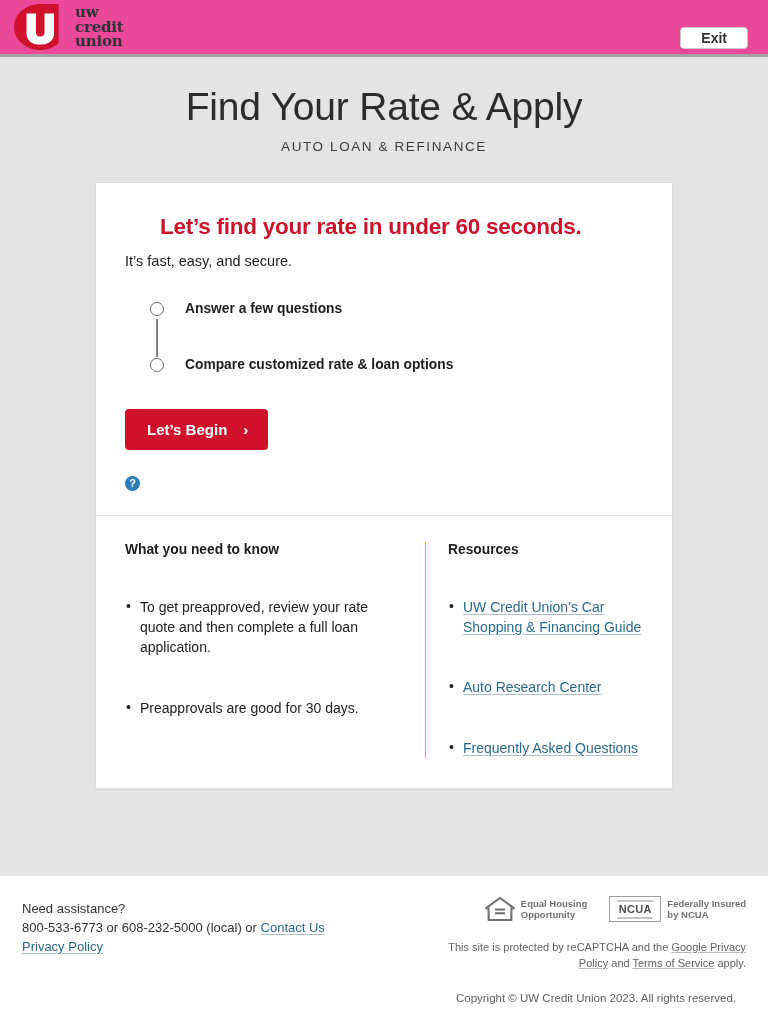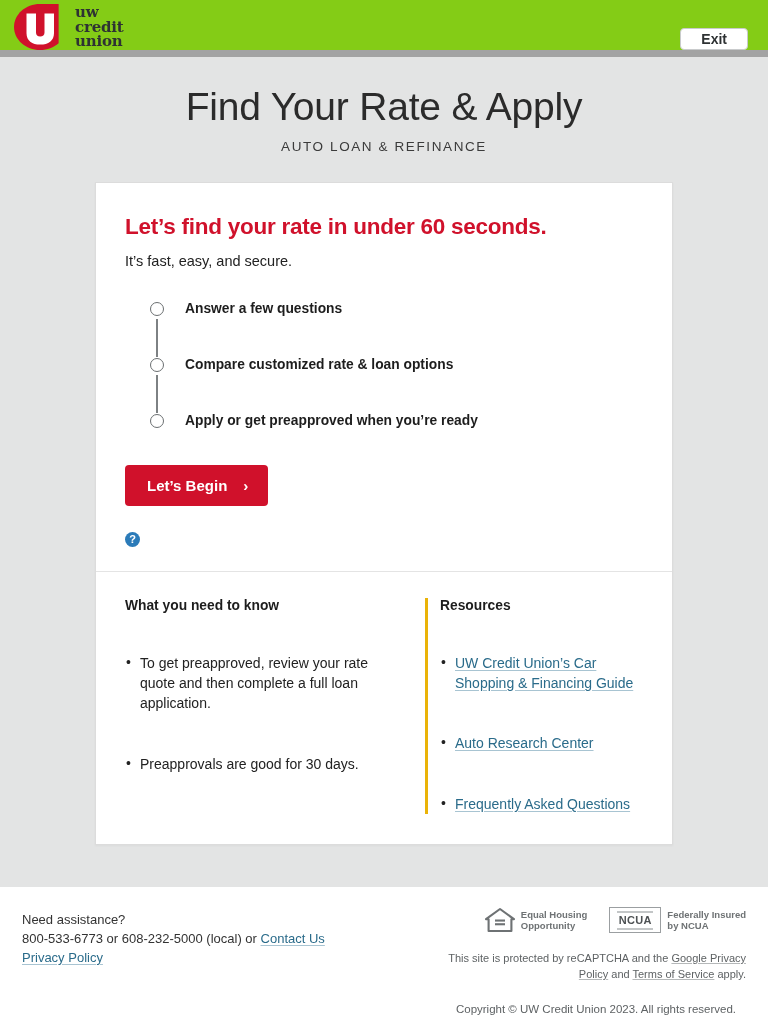--- a/index.html
+++ b/index.html
@@ -17,24 +17,24 @@
     position: relative;
     width: 768px;
     height: 1024px;
     display: flex;
     flex-direction: column;
   }
 
   
   .header {
     height: 57px;
-    background: #84cc16;
-    border-bottom: 7px solid #a3a3a3;
-    display: flex;
-    align-items: flex-end;
+    background: #ec4899;
+    border-bottom: 3px solid #a3a3a3;
+    display: flex;
+    align-items: center;
     justify-content: space-between;
     padding: 0 20px 0 14px;
     flex: 0 0 auto;
   }
   .brand {
     display: flex;
     align-items: center;
     gap: 9px;
   }
   .brand-mark { display: block; }
@@ -92,20 +92,21 @@
     border: 1px solid #dcdcdc;
     box-shadow: 0 1px 2px rgba(0,0,0,0.04);
   }
   .card-top { padding: 30px 29px 24px 29px; }
   .card-heading {
     color: #d0112b;
     font-size: 22.5px;
     font-weight: bold;
     letter-spacing: -0.25px;
     line-height: 1.2;
+    margin-left: 35px;
   }
   .card-sub {
     margin-top: 13px;
     font-size: 14.5px;
     color: #222222;
   }
 
   
   .steps {
     margin: 32px 0 0 25px;
@@ -191,22 +192,22 @@
 
   .card-divider { height: 1px; background: #e4e4e4; }
 
   .card-bottom {
     display: flex;
     padding: 26px 29px 30px 29px;
   }
   .col-left { width: 300px; padding-right: 22px; }
   .col-right {
     flex: 1;
-    border-left: 3px solid #eab308;
-    padding-left: 12px;
+    border-left: 1px solid #eab308;
+    padding-left: 22px;
   }
   .col-title {
     font-size: 13.8px;
     font-weight: bold;
     color: #1d1d1d;
     margin-bottom: 13px;
   }
   ul.bullets { list-style: none; }
   ul.bullets li {
     position: relative;
@@ -349,25 +350,20 @@
         <div class="steps">
           <div class="step">
             <div class="step-marker"></div>
             <div class="step-line"></div>
             <div class="step-label">Answer a few questions</div>
           </div>
           <div class="step">
             <div class="step-marker"></div>
             <div class="step-line"></div>
             <div class="step-label">Compare customized rate &amp; loan options</div>
-          </div>
-          <div class="step">
-            <div class="step-marker"></div>
-
-            <div class="step-label">Apply or get preapproved when you’re ready</div>
           </div>
         </div>
 
         <button class="begin-btn">
           <span>Let’s Begin</span>
           <span class="begin-arrow">›</span>
         </button>
 
         <div class="disclaimer">
           <span class="help-icon">?</span>

